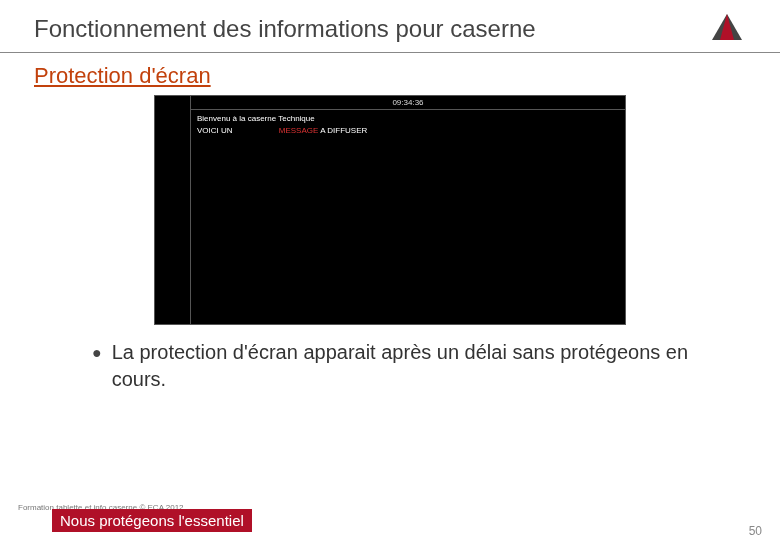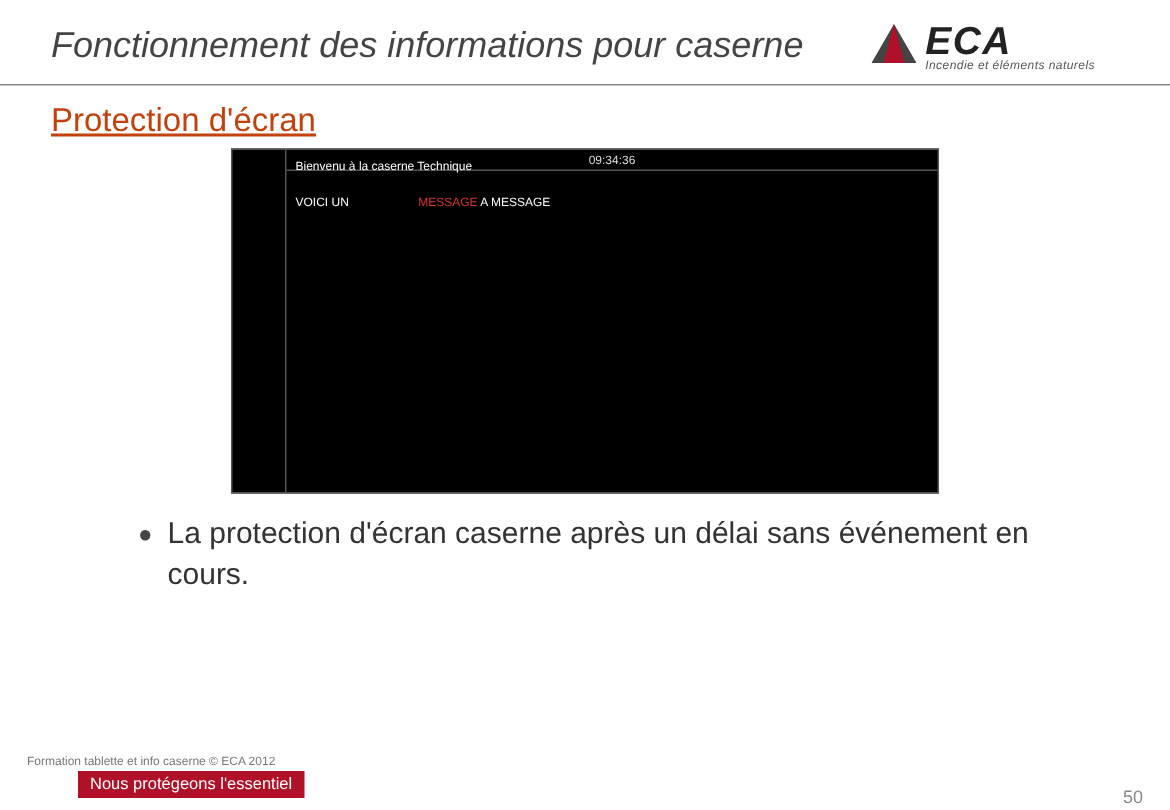--- a/index.html
+++ b/index.html
@@ -8,23 +8,22 @@
     height: 540px;
     font-family: Arial, Helvetica, sans-serif;
     background: #fff;
     position: relative;
     overflow: hidden;
   }
   .header {
     display: flex;
     align-items: center;
     justify-content: space-between;
-    padding: 14px 50px 8px 34px;
+    padding: 14px 38px 8px 34px;
     border-bottom: 1px solid #888;
-    font-style: italic;
   }
   .header-title {
     font-size: 24px;
     font-weight: 400;
     color: #444;
   }
   .logo {
     display: flex;
     align-items: center;
     gap: 6px;
@@ -74,21 +73,21 @@
     left: 36px; top: 0; right: 0;
     height: 14px;
     border-bottom: 1px solid #555;
     color: #ddd;
     font-size: 8px;
     text-align: center;
     line-height: 14px;
   }
   .ss-line1 {
     position: absolute;
-    left: 42px; top: 6px;
+    left: 42px; top: 18px;
     color: #fff;
     font-size: 8px;
   }
   .ss-line2 {
     position: absolute;
     left: 42px; top: 30px;
     color: #fff;
     font-size: 8px;
   }
   .ss-line2 .hl {
@@ -117,21 +116,21 @@
     bottom: 28px;
     font-size: 8px;
     color: #777;
   }
   .footer-tag {
     position: absolute;
     left: 52px;
     bottom: 8px;
     background: #b01028;
     color: #fff;
-    font-size: 11px;
+    font-size: 15px;
     padding: 3px 8px;
   }
   .footer-page {
     position: absolute;
     right: 18px;
     bottom: 2px;
     font-size: 12px;
     color: #888;
   }
 </style>
@@ -140,42 +139,38 @@
 
 <div class="header">
   <div class="header-title">Fonctionnement des informations pour caserne</div>
   <div class="logo">
     <span>
       <svg width="30" height="26" viewBox="0 0 30 26">
         <polygon points="15,0 30,26 0,26" fill="#444"></polygon>
         <polygon points="15,0 22,26 8,26" fill="#b01028"></polygon>
       </svg>
     </span>
-    <span class="logo-text-block">
-      <span class="logo-main">ECA</span>
-      <span class="logo-sub">Incendie et éléments naturels</span>
-    </span>
   </div>
 </div>
 
 <div class="section">
   <div class="section-title">Protection d'écran</div>
 
   <div class="screenshot">
     <div class="ss-sidebar"></div>
     <div class="ss-topbar">09:34:36</div>
     <div class="ss-line1">Bienvenu à la caserne Technique</div>
     <div class="ss-line2">
-      <span>VOICI UN </span><span class="hl">MESSAGE</span><span> A MESSAGE</span>
+      <span>VOICI UN </span><span class="hl">MESSAGE</span><span> A DIFFUSER</span>
     </div>
   </div>
 
   <div class="bullet-list">
     <div class="bullet-item">
       <span class="bullet-dot">●</span>
-      <span>La protection d'écran caserne après un délai sans événement en cours.</span>
+      <span>La protection d'écran apparait après un délai sans protégeons en cours.</span>
     </div>
   </div>
 </div>
 
 <div class="footer-left">Formation tablette et info caserne © ECA 2012</div>
 <div class="footer-tag">Nous protégeons l'essentiel</div>
 <div class="footer-page">50</div>
 
 </body></html>

